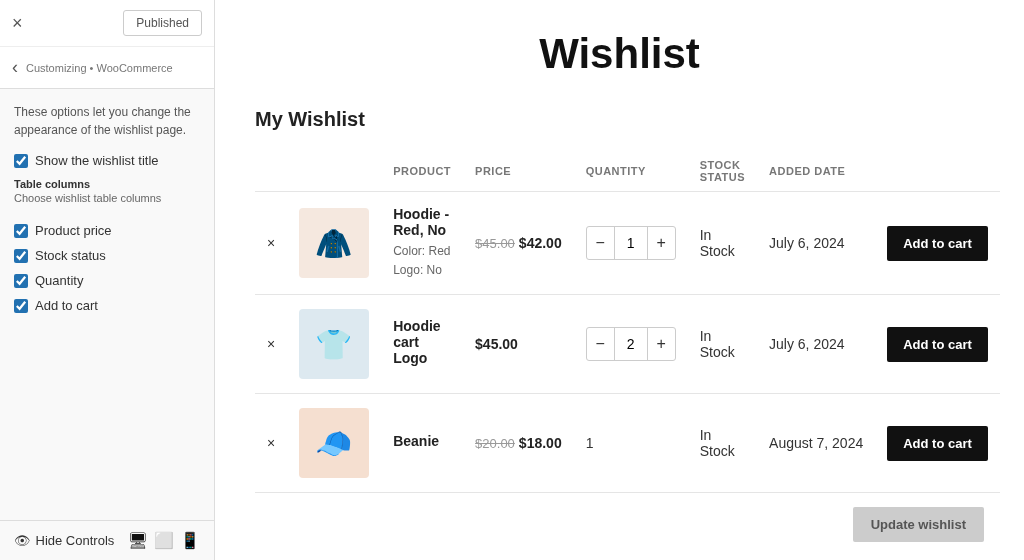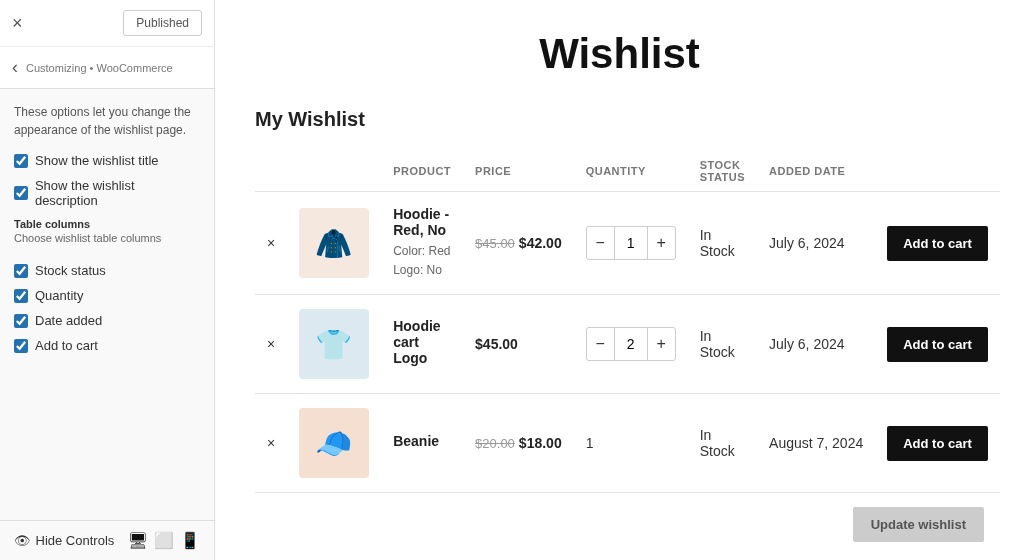--- a/index.html
+++ b/index.html
@@ -337,40 +337,36 @@
   </div>
 
   <div class="sidebar-content">
     <p class="description-text">These options let you change the appearance of the wishlist page.</p>
 
     <div class="checkbox-row">
       <input type="checkbox" checked="" style="">
       <label>Show the wishlist title</label>
     </div>
 
-    <div class="checkbox-row">
-      <input type="checkbox" checked="" style="">
-      <label>Show the wishlist description</label>
-    </div>
 
     <div class="section-label">Table columns</div>
     <div class="section-sublabel">Choose wishlist table columns</div>
 
     <div id="column-checkboxes">
         <div class="checkbox-row">
           <input type="checkbox" checked="" style="">
+          <label>Product price</label>
+        </div>
+        <div class="checkbox-row">
+          <input type="checkbox" checked="" style="">
           <label>Stock status</label>
         </div>
         <div class="checkbox-row">
           <input type="checkbox" checked="" style="">
           <label>Quantity</label>
-        </div>
-        <div class="checkbox-row">
-          <input type="checkbox" checked="" style="">
-          <label>Date added</label>
         </div>
         <div class="checkbox-row">
           <input type="checkbox" checked="" style="">
           <label>Add to cart</label>
         </div>
       </div>
   </div>
 
   <div class="sidebar-footer">
     <button class="hide-controls-btn">

